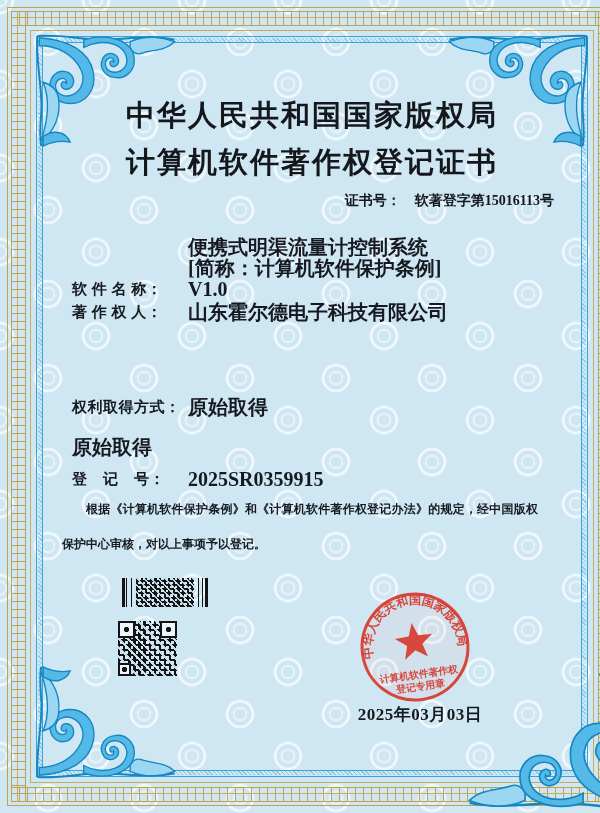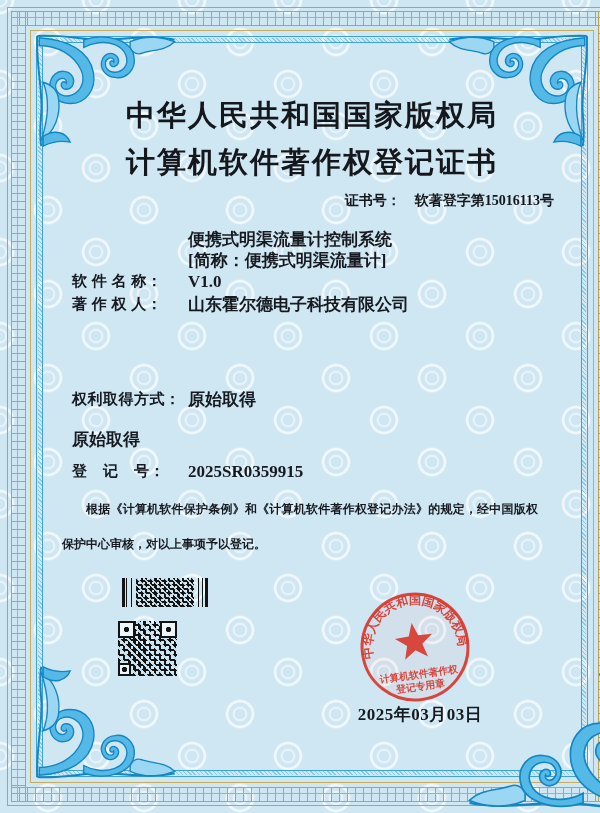--- a/index.html
+++ b/index.html
@@ -46,21 +46,21 @@
   .c-tr{right:32px;top:32px;transform:scaleX(-1)}
   .c-bl{left:32px;bottom:32px;transform:scaleY(-1)}
   .c-br{right:28px;bottom:28px;transform:scale(-1.25,-1.25);transform-origin:60% 55%;}
   
   .title{position:absolute;left:0;right:0;text-align:center;font-weight:bold;font-size:29px;letter-spacing:2px;color:#14171c;}
   .t1{top:96px}.t2{top:143px}
   .certno{position:absolute;top:192px;right:70px;font-size:14px;font-weight:bold;color:#14171c;}
   .certno .val{margin-left:14px;}
   .frow{position:absolute;left:72px;right:58px;display:flex;align-items:flex-end;font-weight:bold;line-height:21px;}
   .flabel{width:116px;flex:0 0 116px;font-size:15px;letter-spacing:.5px;}
-  .fvalue{font-size:17px;}
+  .fvalue{font-size:20px;margin-top:8px;}
   .statement{position:absolute;left:62px;width:476px;top:492px;font-size:12px;font-weight:bold;line-height:35px;text-indent:2em;text-align:justify;}
   .datetext{position:absolute;left:340px;top:703px;width:160px;text-align:center;font-size:17px;font-weight:bold;letter-spacing:.5px;}
   
   .barcode{position:absolute;left:122px;top:578px;width:86px;height:29px;display:flex;}
   .bc-end{width:14px;height:100%;
     background:repeating-linear-gradient(90deg,#141414 0,#141414 3px,rgba(0,0,0,0) 3px,rgba(0,0,0,0) 4.5px,#141414 4.5px,#141414 5.5px,rgba(0,0,0,0) 5.5px,rgba(0,0,0,0) 9px,#141414 9px,#141414 10px,rgba(0,0,0,0) 10px,rgba(0,0,0,0) 14px);}
   .bc-right{transform:scaleX(-1);}
   .bc-mid{flex:1;height:100%;
     background:
       repeating-linear-gradient(45deg, rgba(207,230,243,.9) 0, rgba(207,230,243,.9) 1.5px, rgba(0,0,0,0) 1.5px, rgba(0,0,0,0) 5px),
@@ -155,21 +155,21 @@
   <div class="title t1">中华人民共和国国家版权局</div>
   <div class="title t2">计算机软件著作权登记证书</div>
   <div class="certno">
     <span>证书号：</span><span class="val">软著登字第15016113号</span>
   </div>
 
   <div class="frow" style="top:229px">
     <div class="flabel">软 件 名 称：</div>
     <div class="fvalue">
       <div>便携式明渠流量计控制系统</div>
-      <div>[简称：便携式明渠流量计]</div>
+      <div>[简称：计算机软件保护条例]</div>
       <div>V1.0</div>
     </div>
   </div>
   <div class="frow" style="top:294px">
     <div class="flabel">著 作 权 人：</div>
     <div class="fvalue">
         <div>山东霍尔德电子科技有限公司</div>
       </div>
   </div>
   <div class="frow" style="top:389px">

